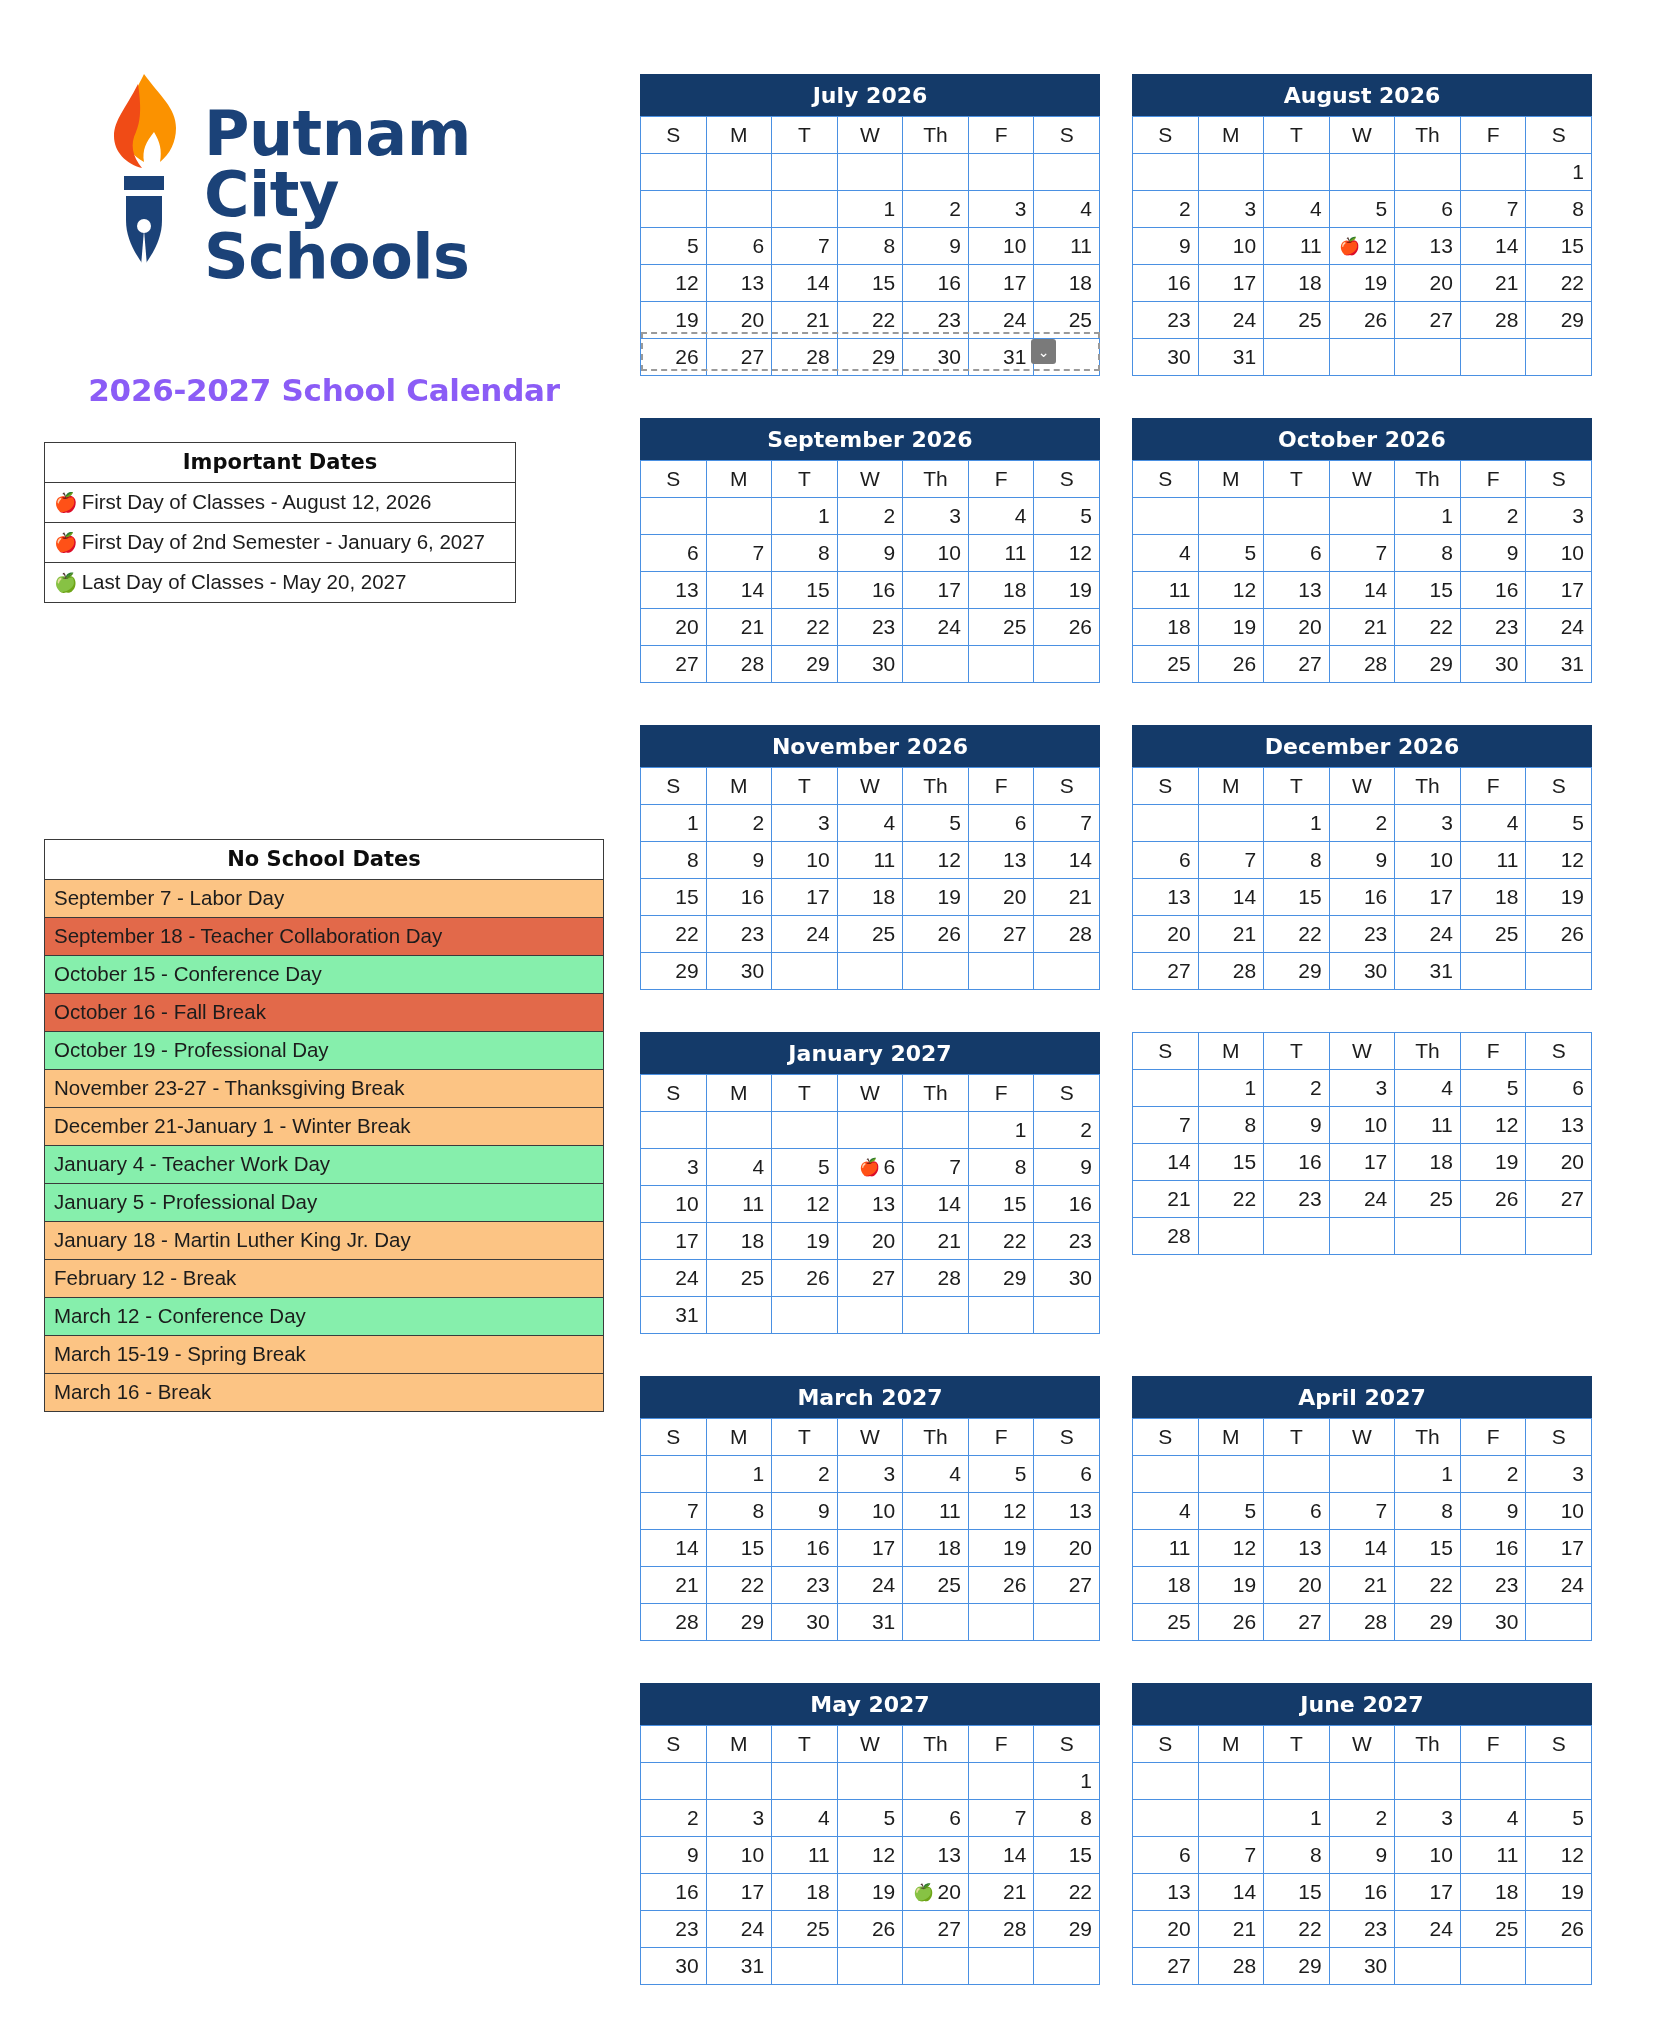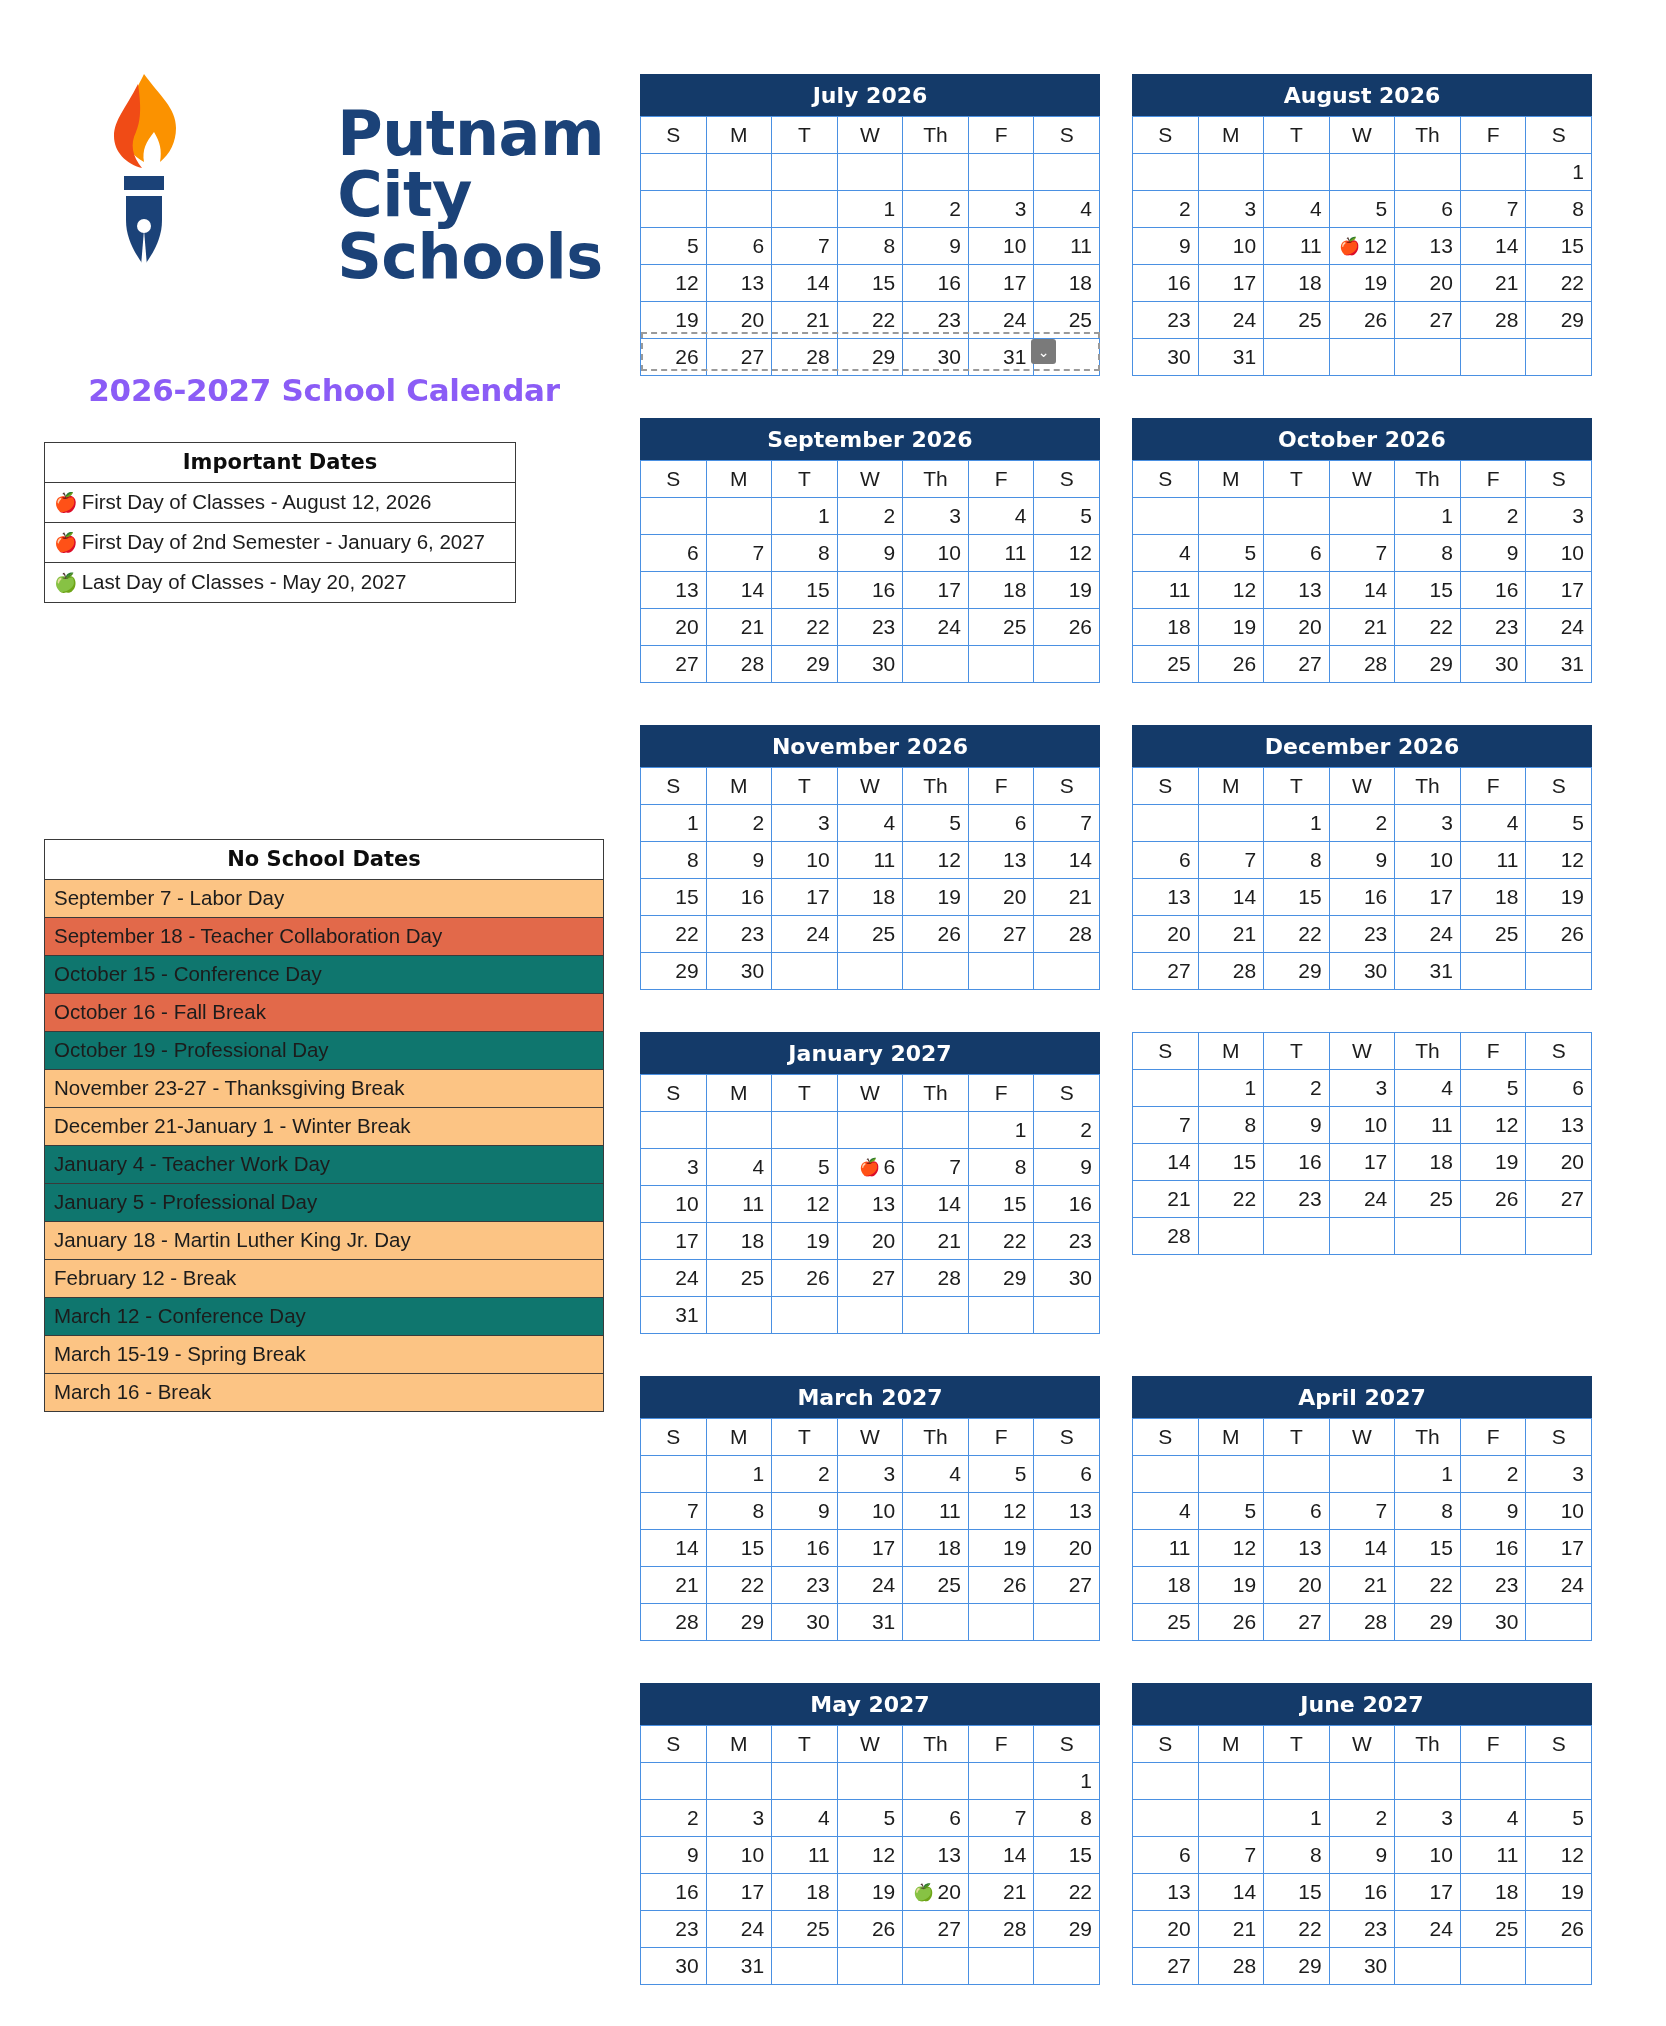--- a/index.html
+++ b/index.html
@@ -22,21 +22,20 @@
     left: 44px;
     top: 70px;
     width: 560px;
   }
 
   .logo-wrap {
     display: flex;
     align-items: center;
     gap: 18px;
     padding-left: 58px;
-    justify-content: space-between;
   }
   .logo-mark { width: 84px; height: 250px; flex: none; }
   .logo-text {
     font-size: 62px;
     line-height: 0.99;
     font-weight: bold;
     color: #1b4278;
     letter-spacing: -0.5px;
     font-family: "DejaVu Sans", sans-serif;
   }
@@ -95,21 +94,21 @@
   }
   .noschool-table td {
     border: 1.4px solid #3a3a3a;
     font-size: 20.5px;
     padding: 6px 6px 7px 9px;
     color: #1c1c1c;
     white-space: nowrap;
   }
   .sw-orange { background: #fcc484; }
   .sw-darkorange { background: #e2694a; }
-  .sw-blue { background: #0f766e; margin-left: 20px; }
+  .sw-blue { background: #86efac; margin-left: 20px; }
 
   
   .months {
     position: absolute;
     left: 640px;
     top: 74px;
     width: 980px;
     display: grid;
     grid-template-columns: 460px 460px;
     column-gap: 32px;

